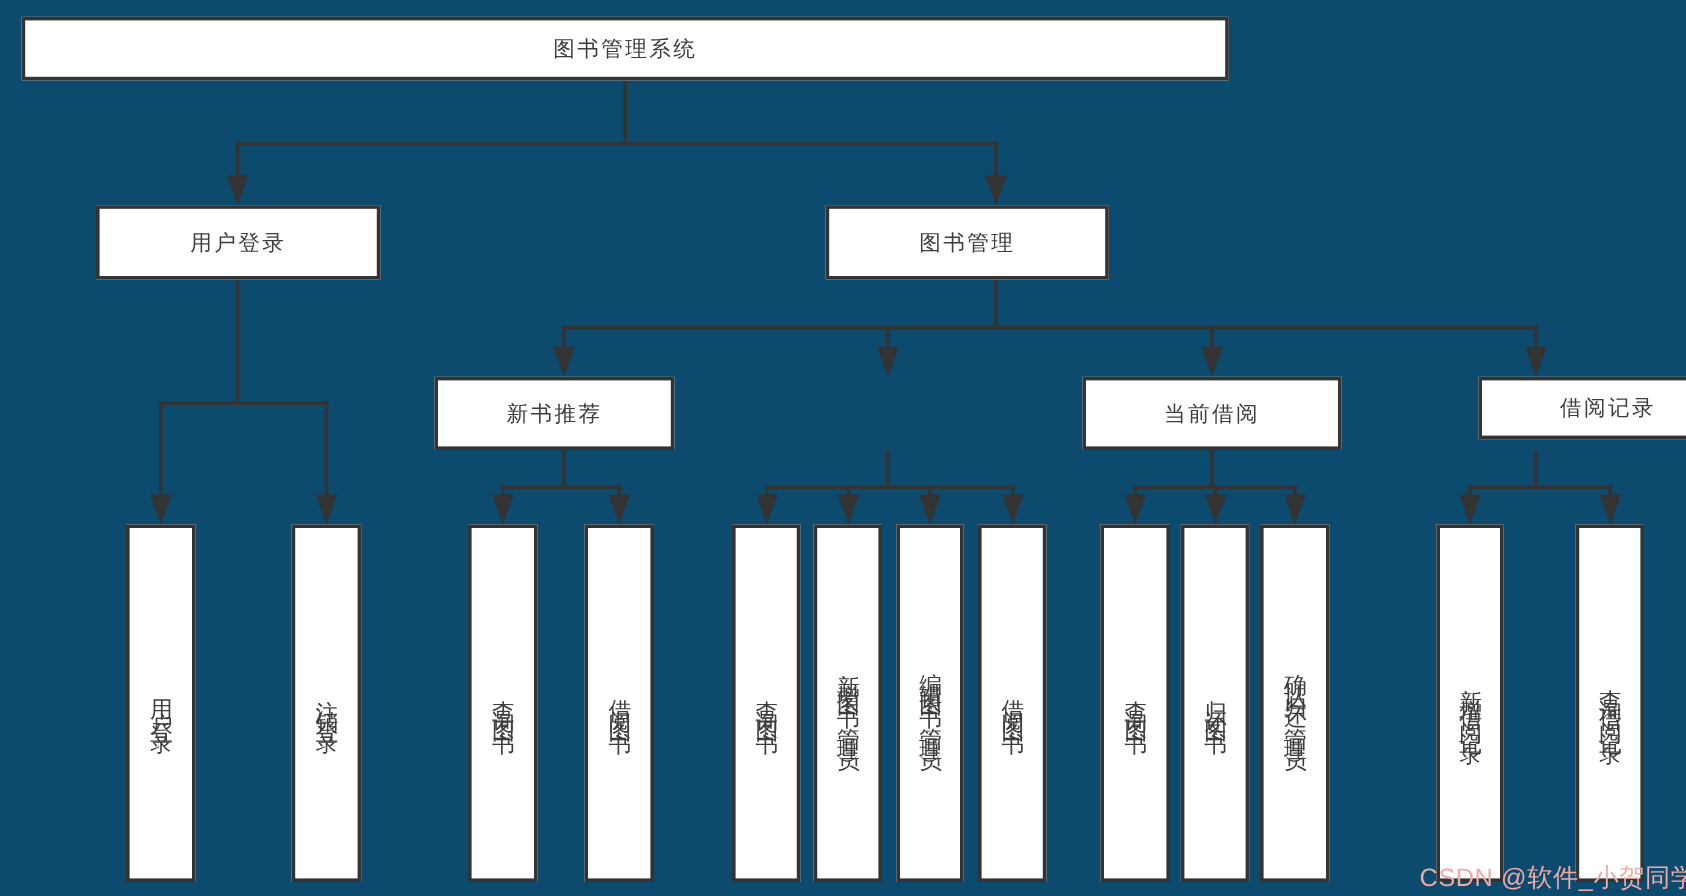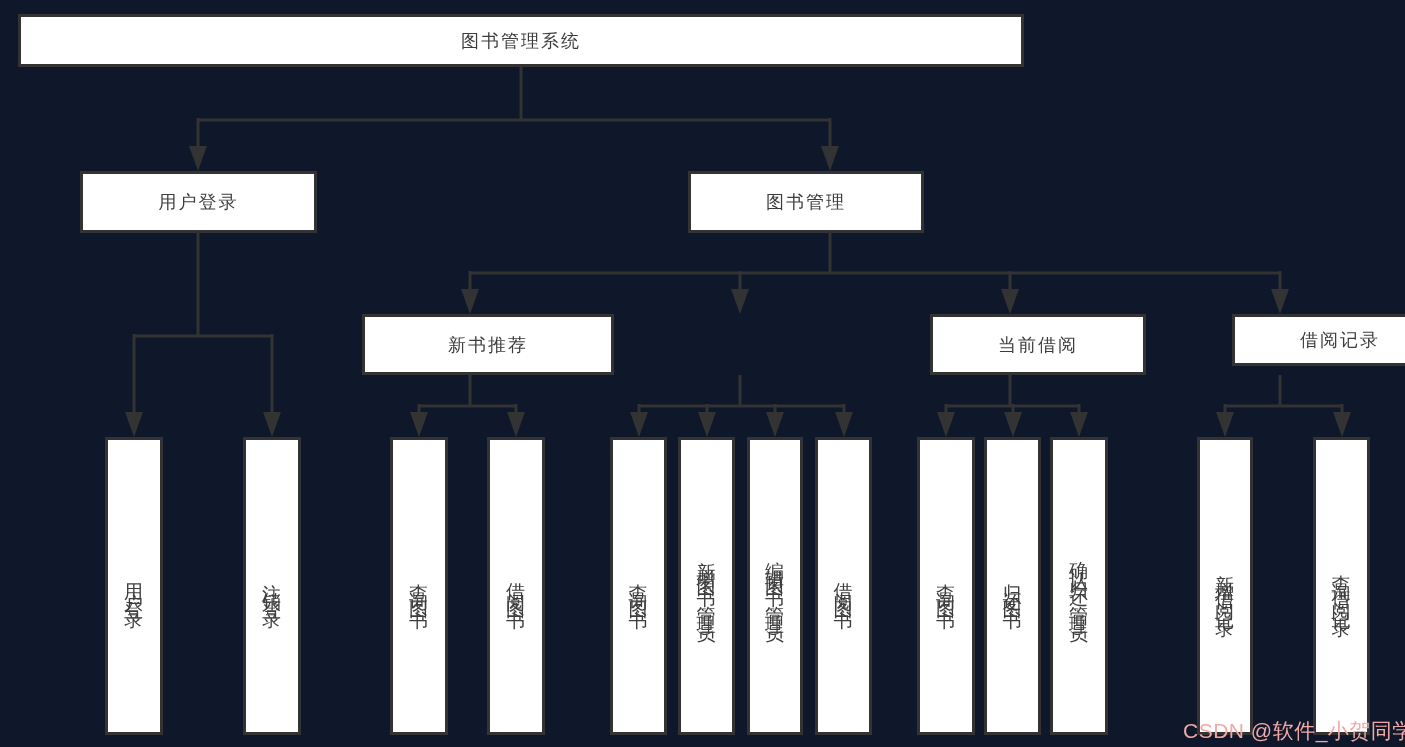--- a/index.html
+++ b/index.html
@@ -1,19 +1,19 @@
 <!DOCTYPE html>
 <html><head>
 <meta charset="utf-8">
 <style>
   html,body{margin:0;padding:0;background:#ffffff;}
   .stage{
     position:relative;
     width:1405px;height:747px;
-    background:#0f172a;
+    background:#0c4a6e;
     font-family:"Liberation Sans","DejaVu Sans",sans-serif;
     overflow:hidden;
   }
   svg.connectors{position:absolute;left:0;top:0;z-index:1;}
   .box{
     position:absolute;
     box-sizing:border-box;
     background:#ffffff;
     border:3px solid #333333;
     display:flex;
@@ -97,24 +97,24 @@
     <span>图书管理系统</span>
   </div>
 
   <div class="box h" style="left:80px;top:171px;width:237px;height:62px">
     <span>用户登录</span>
   </div>
   <div class="box h" style="left:688px;top:171px;width:236px;height:62px">
     <span>图书管理</span>
   </div>
 
-  <div class="box h" style="left:362px;top:314px;width:252px;height:61px">
+  <div class="box h" style="left:362px;top:314px;width:200px;height:61px">
     <span>新书推荐</span>
   </div>
-  <div class="box h" style="left:930px;top:314px;width:216px;height:61px">
+  <div class="box h" style="left:902px;top:314px;width:216px;height:61px">
     <span>当前借阅</span>
   </div>
   <div class="box h" style="left:1232px;top:314px;width:216px;height:52px">
     <span>借阅记录</span>
   </div>
 
   <div class="box leaf" style="left:105px;width:58px">
     <span>用户登录</span>
   </div>
   <div class="box leaf" style="left:243px;width:58px">

